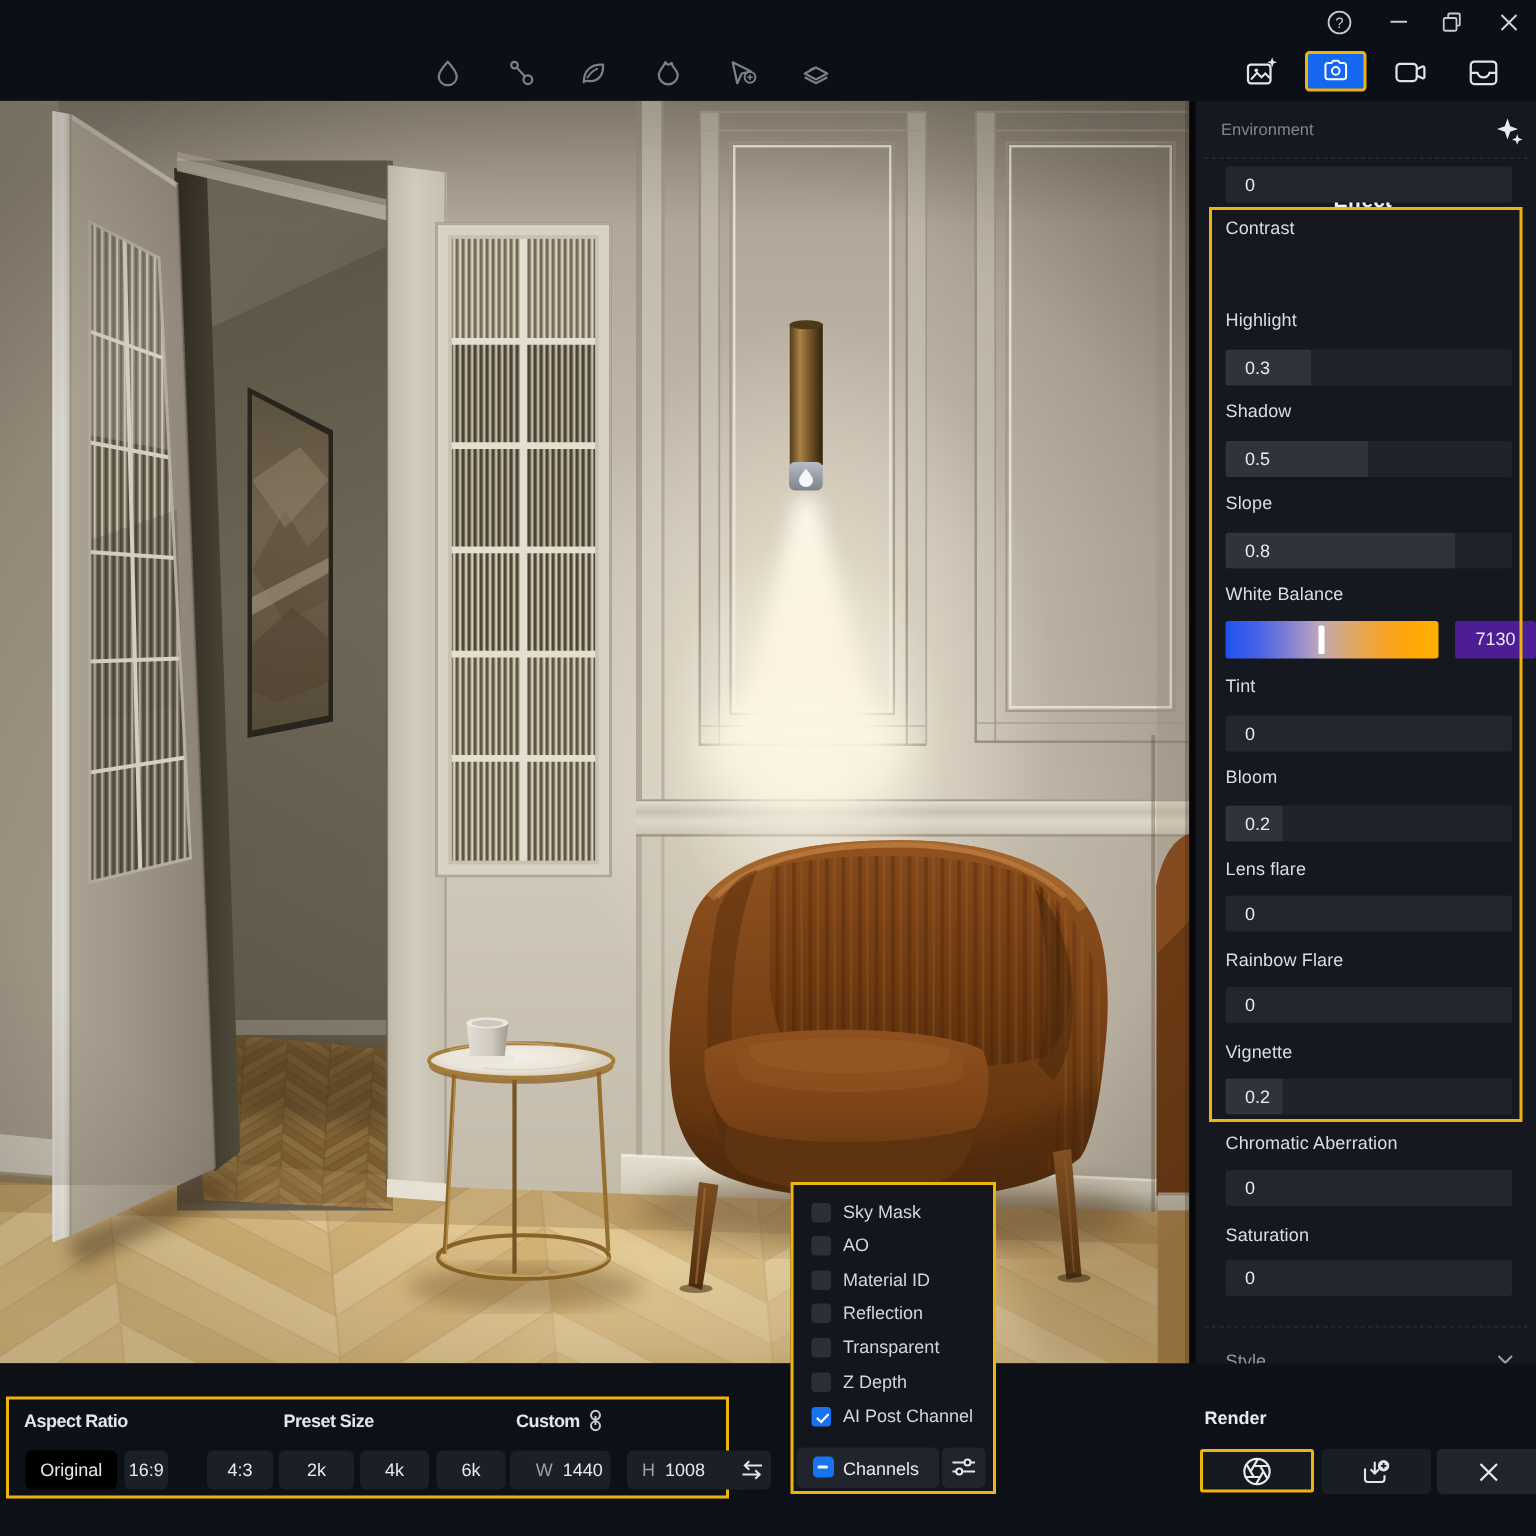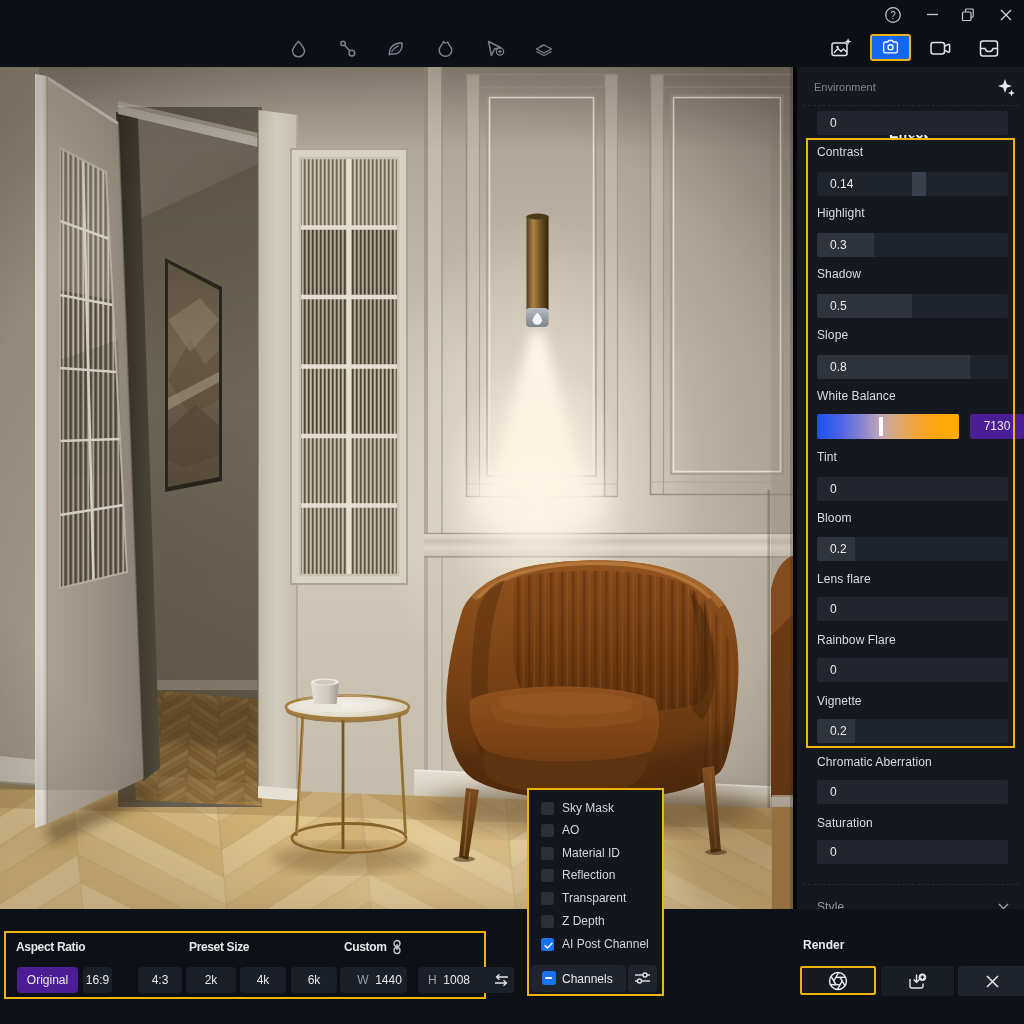--- a/index.html
+++ b/index.html
@@ -22,21 +22,21 @@
   .srow .val{position:absolute;left:13px;top:0;line-height:24px;font-size:12px;color:#e9ebed;}
   .srow.zero{background:#23262e;}
   #groupborder{left:13px;top:71px;width:205px;height:606px;border:2.5px solid #edb40d;z-index:3;}
   
   #bottombar{left:0;top:909px;width:793px;height:115px;background:#0d1016;z-index:2;}
   #bl-group{left:4px;top:22px;width:478px;height:64px;border:2.5px solid #edb40d;}
   .bbl{position:absolute;top:31px;font-size:12px;font-weight:700;color:#e4e6e9;letter-spacing:-0.35px;text-align:right;}
   .bbtn{position:absolute;top:58px;white-space:nowrap;height:26px;background:#1b1f27;border-radius:4px;color:#e7e9ec;
         font-size:12px;text-align:center;}
   .bbtn > span{display:block;line-height:26px;}
-  .bbtn.blue{background:#4c1d95;font-weight:400;}
+  .bbtn.blue{background:#000000;font-weight:400;}
   
   #rendersec{left:793px;top:909px;width:231px;height:115px;background:#0e1117;z-index:3;}
   
   #popup{left:527px;top:788px;width:133px;height:204px;background:#13161d;border:2.5px solid #edb40d;z-index:6;}
   .prow{position:absolute;left:12px;height:13px;}
   .pcb{position:absolute;left:0px;top:0px;width:12.5px;height:12.5px;background:#2b2f37;border-radius:2.5px;}
   .ptxt{position:absolute;left:21px;top:0px;font-size:12px;line-height:13px;color:#d3d6da;white-space:nowrap;}
 </style>
 </head>
 <body>
@@ -537,24 +537,20 @@
     <svg class="abs" style="left:203px;top:10px" width="22" height="22" viewBox="0 0 22 22">
       <path d="M9 2 L10.8 7.2 L16 9 L10.8 10.8 L9 16 L7.2 10.8 L2 9 L7.2 7.2 Z" fill="#e8eaed"></path>
       <path d="M15.5 12.5 L16.4 15 L19 16 L16.4 17 L15.5 19.5 L14.6 17 L12 16 L14.6 15 Z" fill="#e8eaed"></path>
     </svg>
     <div class="srow zero" style="top:44px">
         <div class="val">0</div>
       </div>
     <div id="groupborder" class="abs"></div>
 
     <div class="plabel" style="top:78px">Contrast</div>
-    <div class="srow" style="top:105px">
-        <div class="handle" style="left:95px;width:14px"></div>
-        <div class="val">0.14</div>
-      </div>
     <div class="plabel" style="top:139px">Highlight</div>
     <div class="srow" style="top:166px">
         <div class="fill" style="width:57px"></div>
         <div class="val">0.3</div>
       </div>
     <div class="plabel" style="top:200px">Shadow</div>
     <div class="srow" style="top:227px">
         <div class="fill" style="width:95px"></div>
         <div class="val">0.5</div>
       </div>

